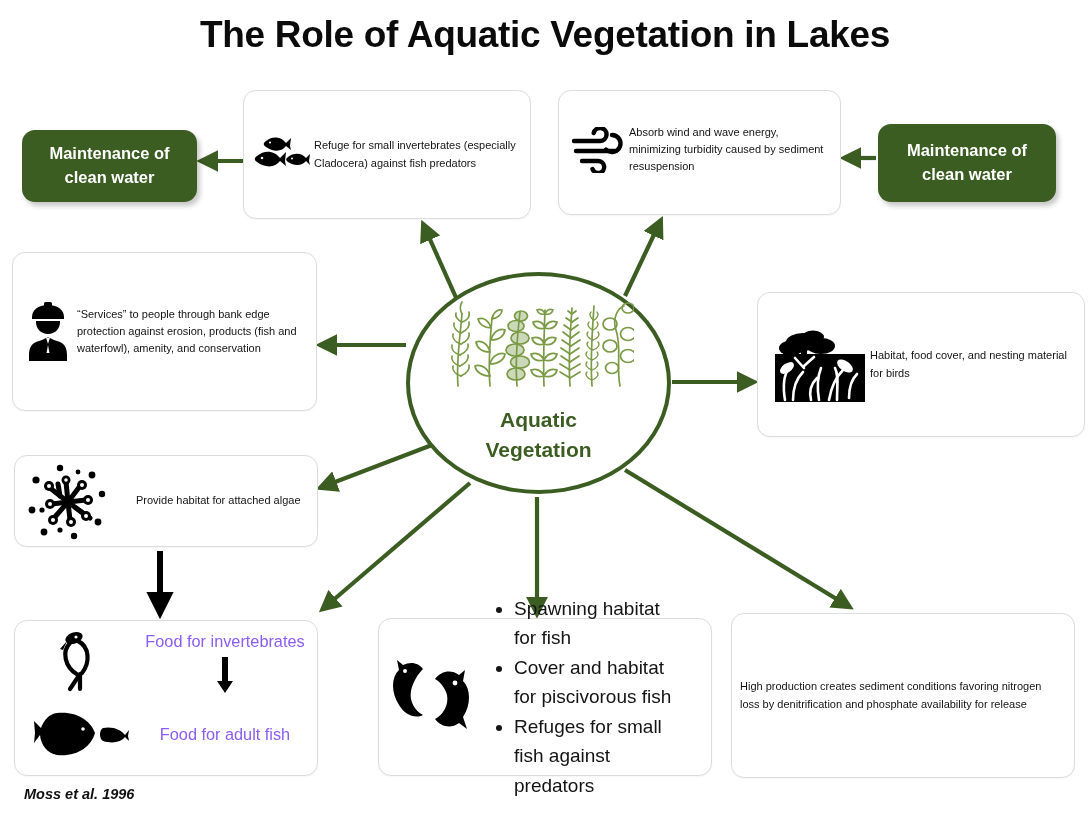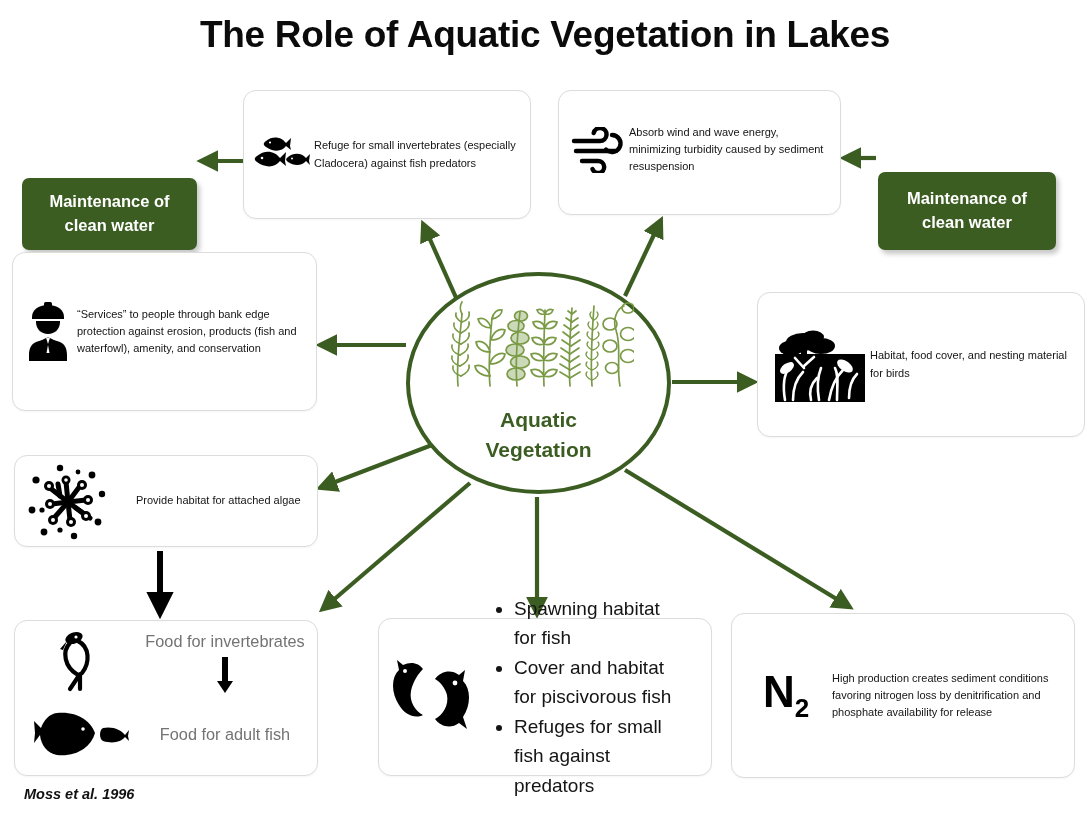--- a/index.html
+++ b/index.html
@@ -45,29 +45,28 @@
     color:#141414;
   }
   .card ul{margin:16px;padding-left:17px;font-size:19px;line-height:1.55;color:#141414;}
   .card ul li{margin:0;padding:0;}
 
   
   .pill{
     position:absolute;
     box-sizing:border-box;
     background:#3c5d22;
-    border-radius:7px;
+    border-radius:13px;
     color:#ffffff;
     font-weight:bold;
     font-size:16.5px;
     line-height:1.45;
     display:flex;align-items:center;justify-content:center;
     text-align:center;
     box-shadow:3px 4px 5px rgba(0,0,0,0.22);
-    margin-top:48px;
   }
 
   
   .center-ellipse{
     position:absolute;
     left:406px;top:272px;
     width:265px;height:222px;
     border:4.5px solid #3c5d22;
     border-radius:50%;
     background:#ffffff;
@@ -106,21 +105,21 @@
   #card-spawn    {left:378px; top:618px; width:334px; height:158px; padding:4px 10px 4px 6px;}
   #card-n2       {left:731px; top:613px; width:344px; height:165px; padding:4px 12px 4px 8px;}
 
   #pill-left  {left:22px;  top:130px; width:175px; height:72px;}
   #pill-right {left:878px; top:124px; width:178px; height:78px;}
 
   .food-rows{display:flex;flex-direction:column;justify-content:center;width:100%;height:100%;}
   .food-row{display:flex;align-items:center;}
   .food-icons{flex:0 0 120px;display:flex;flex-direction:column;align-items:center;justify-content:center;}
   .food-texts{flex:1;display:flex;flex-direction:column;align-items:center;justify-content:center;}
-  .food-label{font-size:16.3px;color:#737373;text-align:center;line-height:1.5;}
+  .food-label{font-size:16.3px;color:#8b5cf6;text-align:center;line-height:1.5;}
 </style>
 </head>
 <body>
 
 <div id="canvas">
 
   <div class="title">The Role of Aquatic Vegetation in Lakes</div>
 
   <svg class="arrows" viewBox="0 0 1090 814" width="1090" height="814">
     <defs>
@@ -355,25 +354,20 @@
     <div>
       <ul>
         <li>Spawning habitat for fish</li>
         <li>Cover and habitat for piscivorous fish</li>
         <li>Refuges for small fish against predators</li>
       </ul>
     </div>
   </div>
 
   <div class="card" id="card-n2">
-    <div class="icon" style="width:92px;">
-      <div style="font-size:44px;font-weight:bold;color:#000000;line-height:1;">
-        <span>N</span><sub style="font-size:26px;">2</sub>
-      </div>
-    </div>
     <div class="txt">High production creates sediment conditions favoring nitrogen loss by denitrification and phosphate availability for release</div>
   </div>
 
   <div class="center-ellipse">
     <div class="center-plants">
       <svg width="190" height="96" viewBox="0 0 190 96">
         <g stroke="#7a9a46" stroke-width="1.7" fill="none" stroke-linecap="round">
 
           <path d="M14 94 C12 70,16 46,18 22"></path>
           <g>

